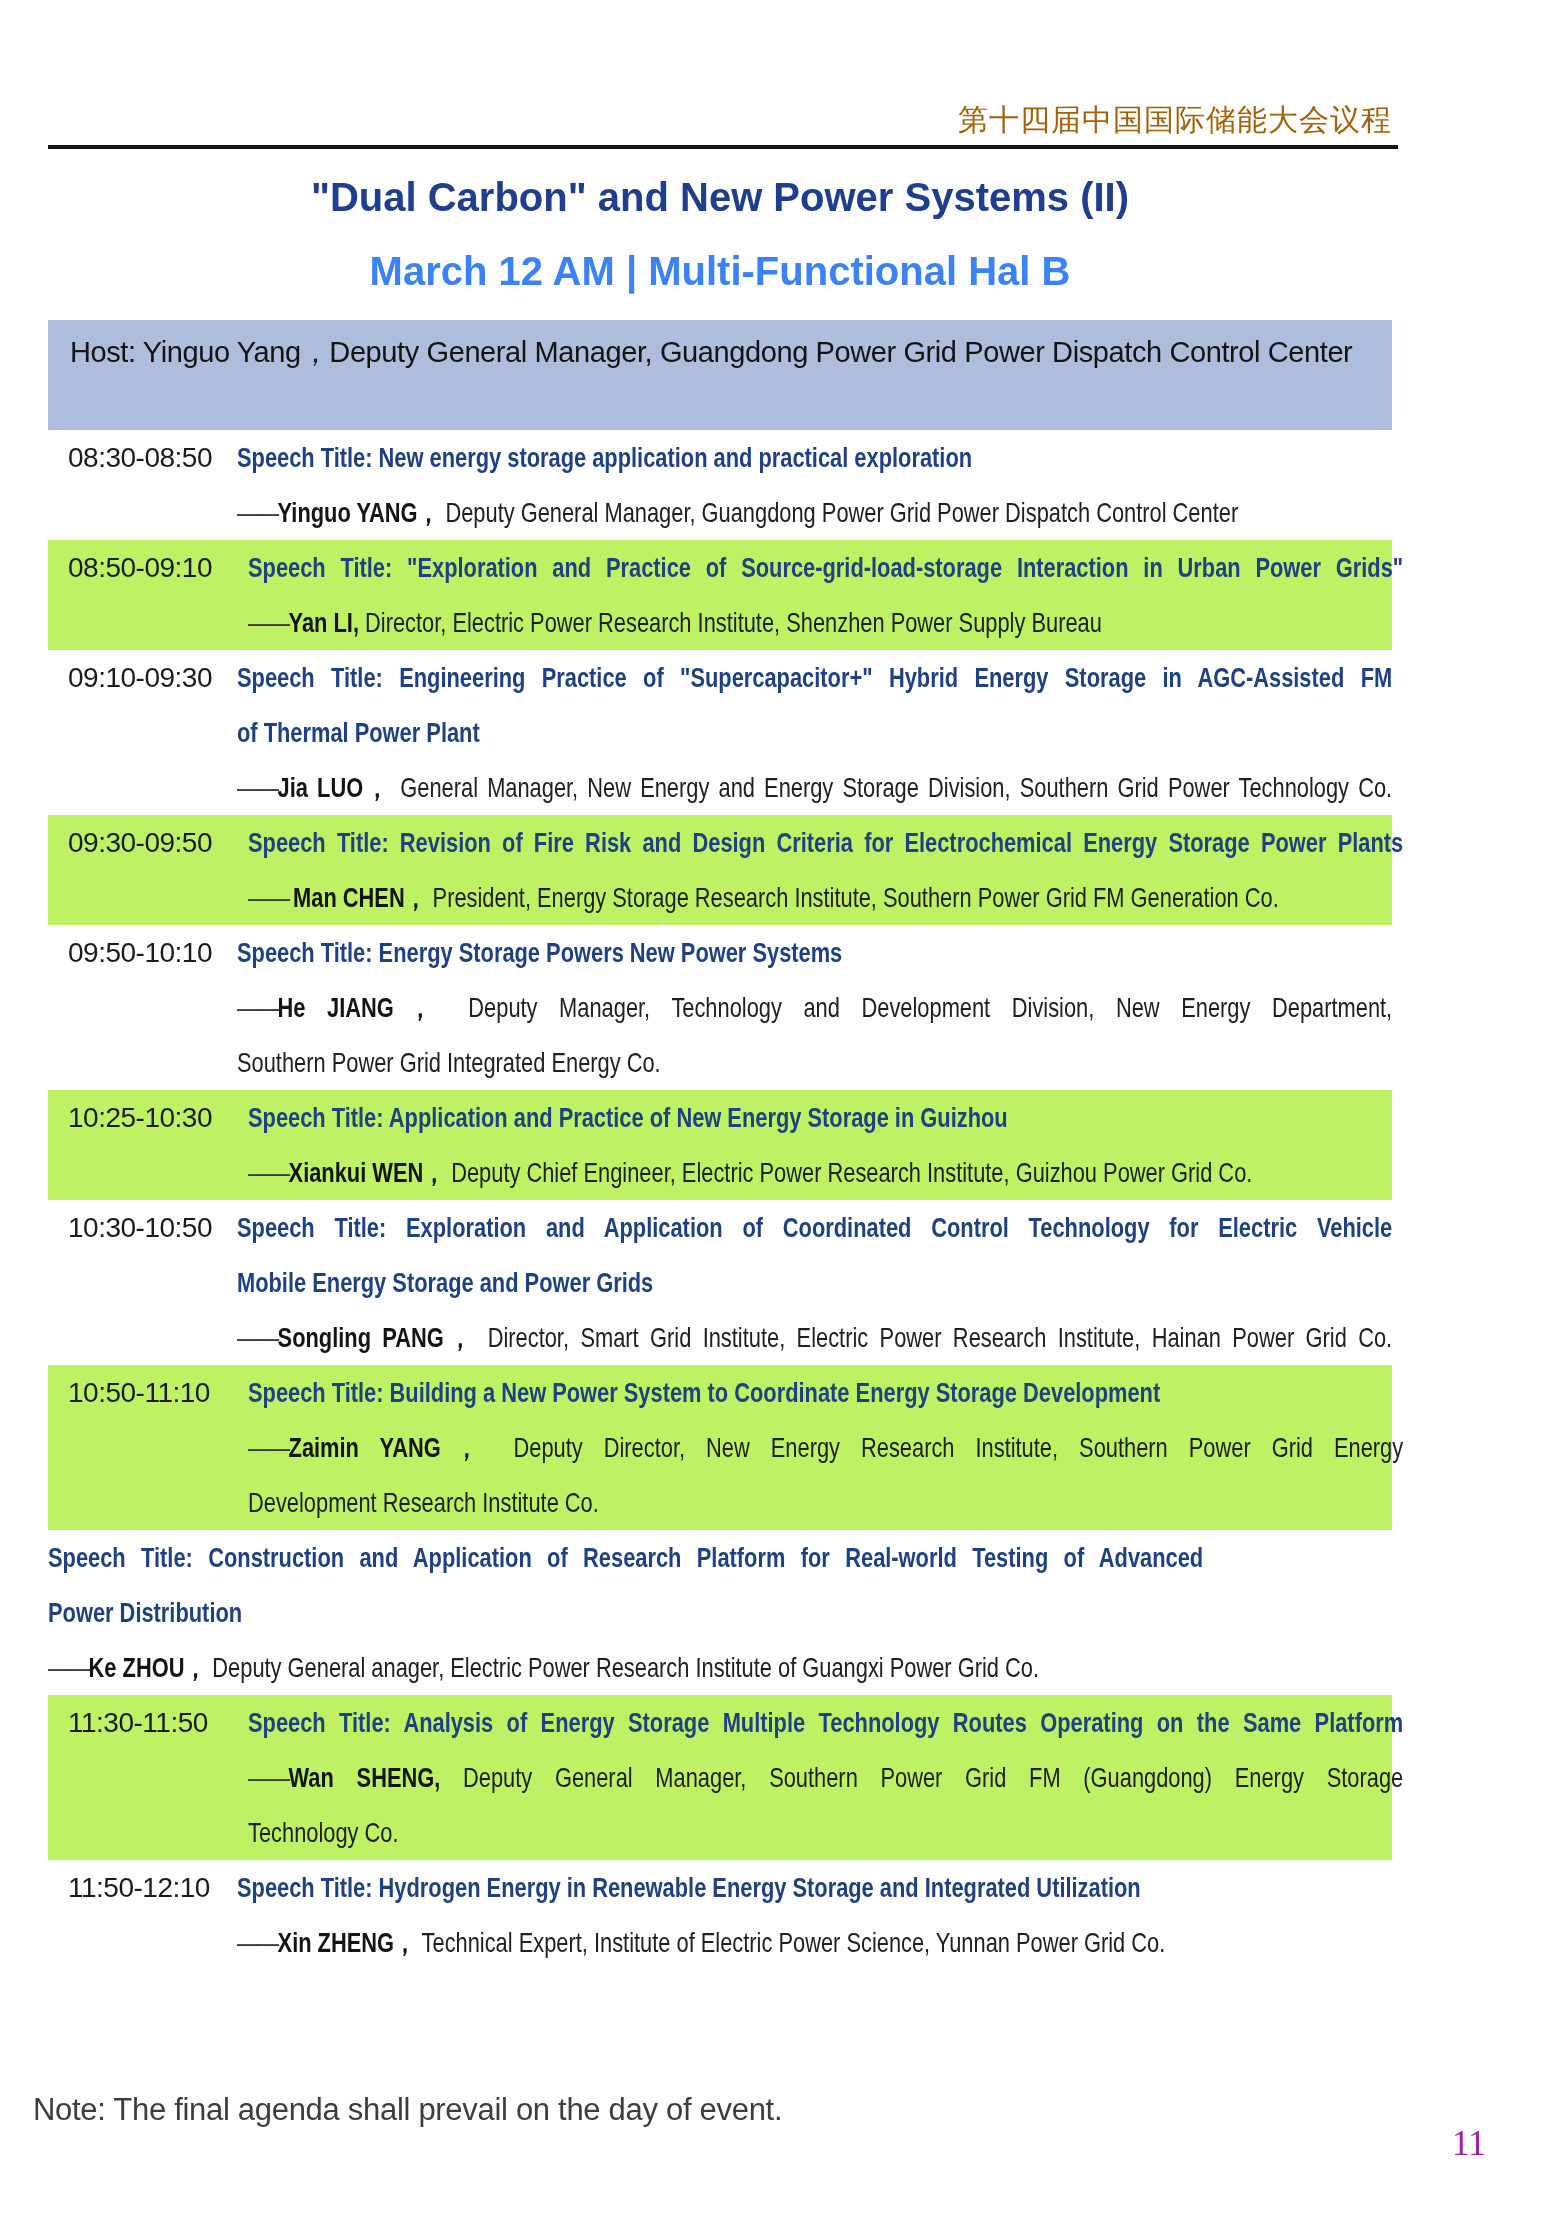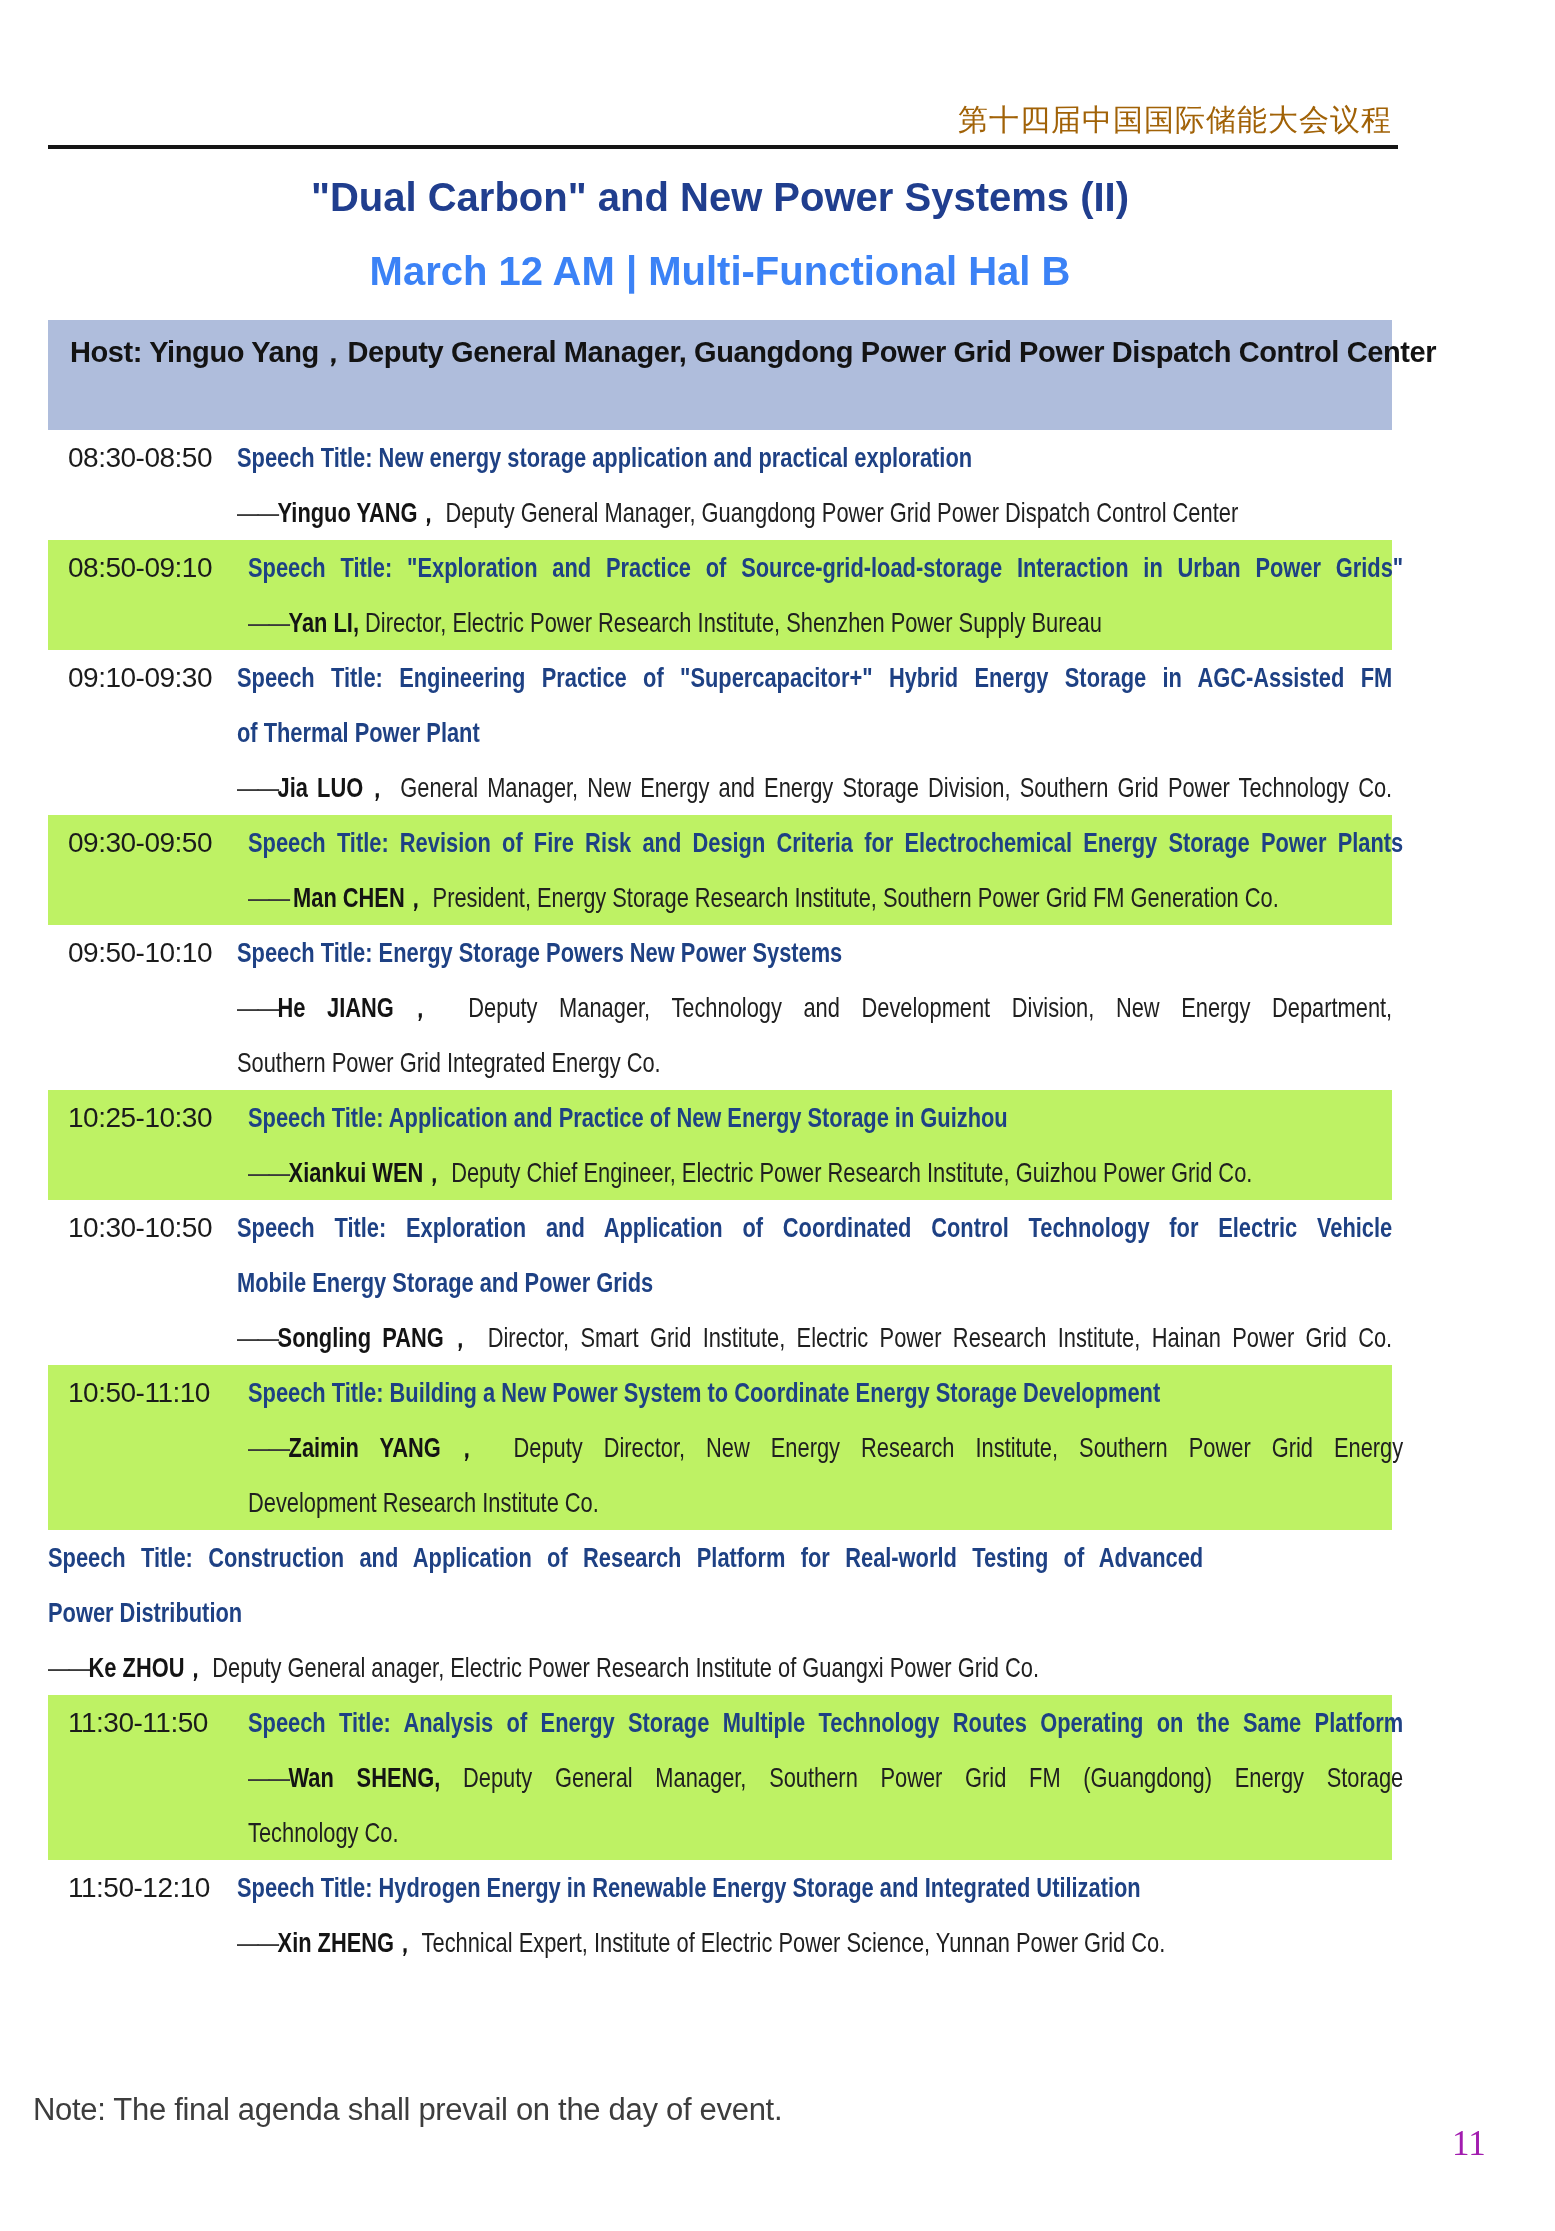--- a/index.html
+++ b/index.html
@@ -21,21 +21,21 @@
   }
   .session-sub {
     position:absolute; left:48px; top:246px; width:1344px; text-align:center;
     font-size:40px; font-weight:bold; color:#3b82f6; line-height:50px; white-space:nowrap;
   }
   .host-bar {
     position:absolute; left:48px; top:320px; width:1344px; height:110px;
     background:#afbddc; box-sizing:border-box; padding:13px 0 0 22px;
   }
   .host-text {
-    font-size:29px; font-weight:bold; color:#131313; white-space:nowrap; letter-spacing:-0.4px;
+    font-size:29px; font-weight:normal; color:#131313; white-space:nowrap; letter-spacing:-0.4px;
   }
   .schedule { position:absolute; left:48px; top:430px; width:1344px; }
   .row { display:flex; }
   .row.shaded { background:#bef264;gap:11px; }
   .time {
     flex:0 0 189px; box-sizing:border-box; padding-left:20px;
     font-size:28px; color:#1b1b1b; line-height:55px; white-space:nowrap; letter-spacing:-0.5px;
   }
   .content { flex:0 0 1155px; width:1155px; }
   .line {

